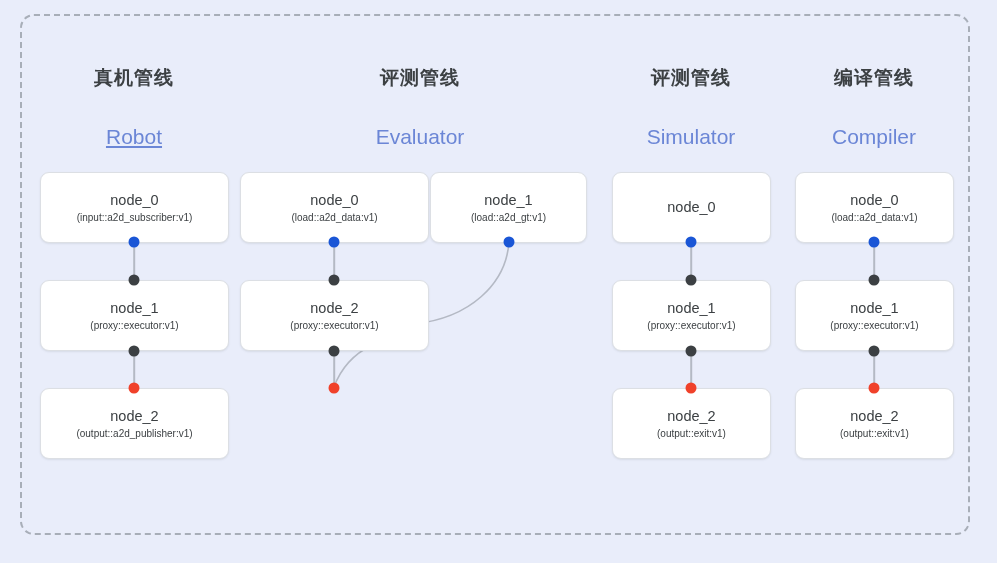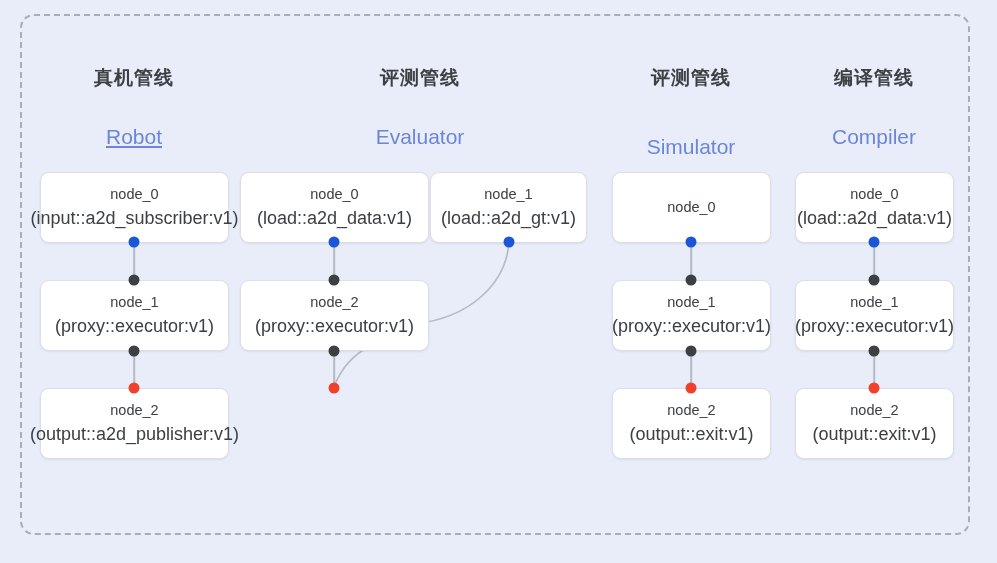--- a/index.html
+++ b/index.html
@@ -61,21 +61,21 @@
     flex-direction: column;
     align-items: center;
     justify-content: center;
   }
   .node-title {
     font-size: 14.5px;
     color: #3c4043;
     line-height: 1.45;
   }
   .node-sub {
-    font-size: 18px;
+    font-size: 10px;
     color: #3c4043;
     line-height: 1.45;
     white-space: nowrap;
   }
   .dot {
     position: absolute;
     width: 11px;
     height: 11px;
     border-radius: 50%;
     transform: translate(-50%, -50%);
@@ -110,21 +110,21 @@
     <path d="M 372,345 C 358,352 342,365 334,387" fill="none" stroke="#b4b9c4" stroke-width="1.6"></path>
   </svg>
 
   <div class="col-title" style="left:134px; top:65px;">真机管线</div>
   <div class="col-title" style="left:420px; top:65px;">评测管线</div>
   <div class="col-title" style="left:691px; top:65px;">评测管线</div>
   <div class="col-title" style="left:874px; top:65px;">编译管线</div>
 
   <div class="col-sub" style="left:134px; top:125px;text-decoration:underline;">Robot</div>
   <div class="col-sub" style="left:420px; top:125px;">Evaluator</div>
-  <div class="col-sub" style="left:691px; top:135px;">Simulator</div>
+  <div class="col-sub" style="left:691px; top:125px;">Simulator</div>
   <div class="col-sub" style="left:874px; top:125px;">Compiler</div>
 
   <div class="vline" style="left:134px; top:242px; height:36px;"></div>
   <div class="vline" style="left:134px; top:351px; height:36px;"></div>
   <div class="vline" style="left:334px; top:242px; height:36px;"></div>
   <div class="vline" style="left:334px; top:351px; height:36px;"></div>
   <div class="vline" style="left:691px; top:242px; height:36px;"></div>
   <div class="vline" style="left:691px; top:351px; height:36px;"></div>
   <div class="vline" style="left:874px; top:242px; height:36px;"></div>
   <div class="vline" style="left:874px; top:351px; height:36px;"></div>

